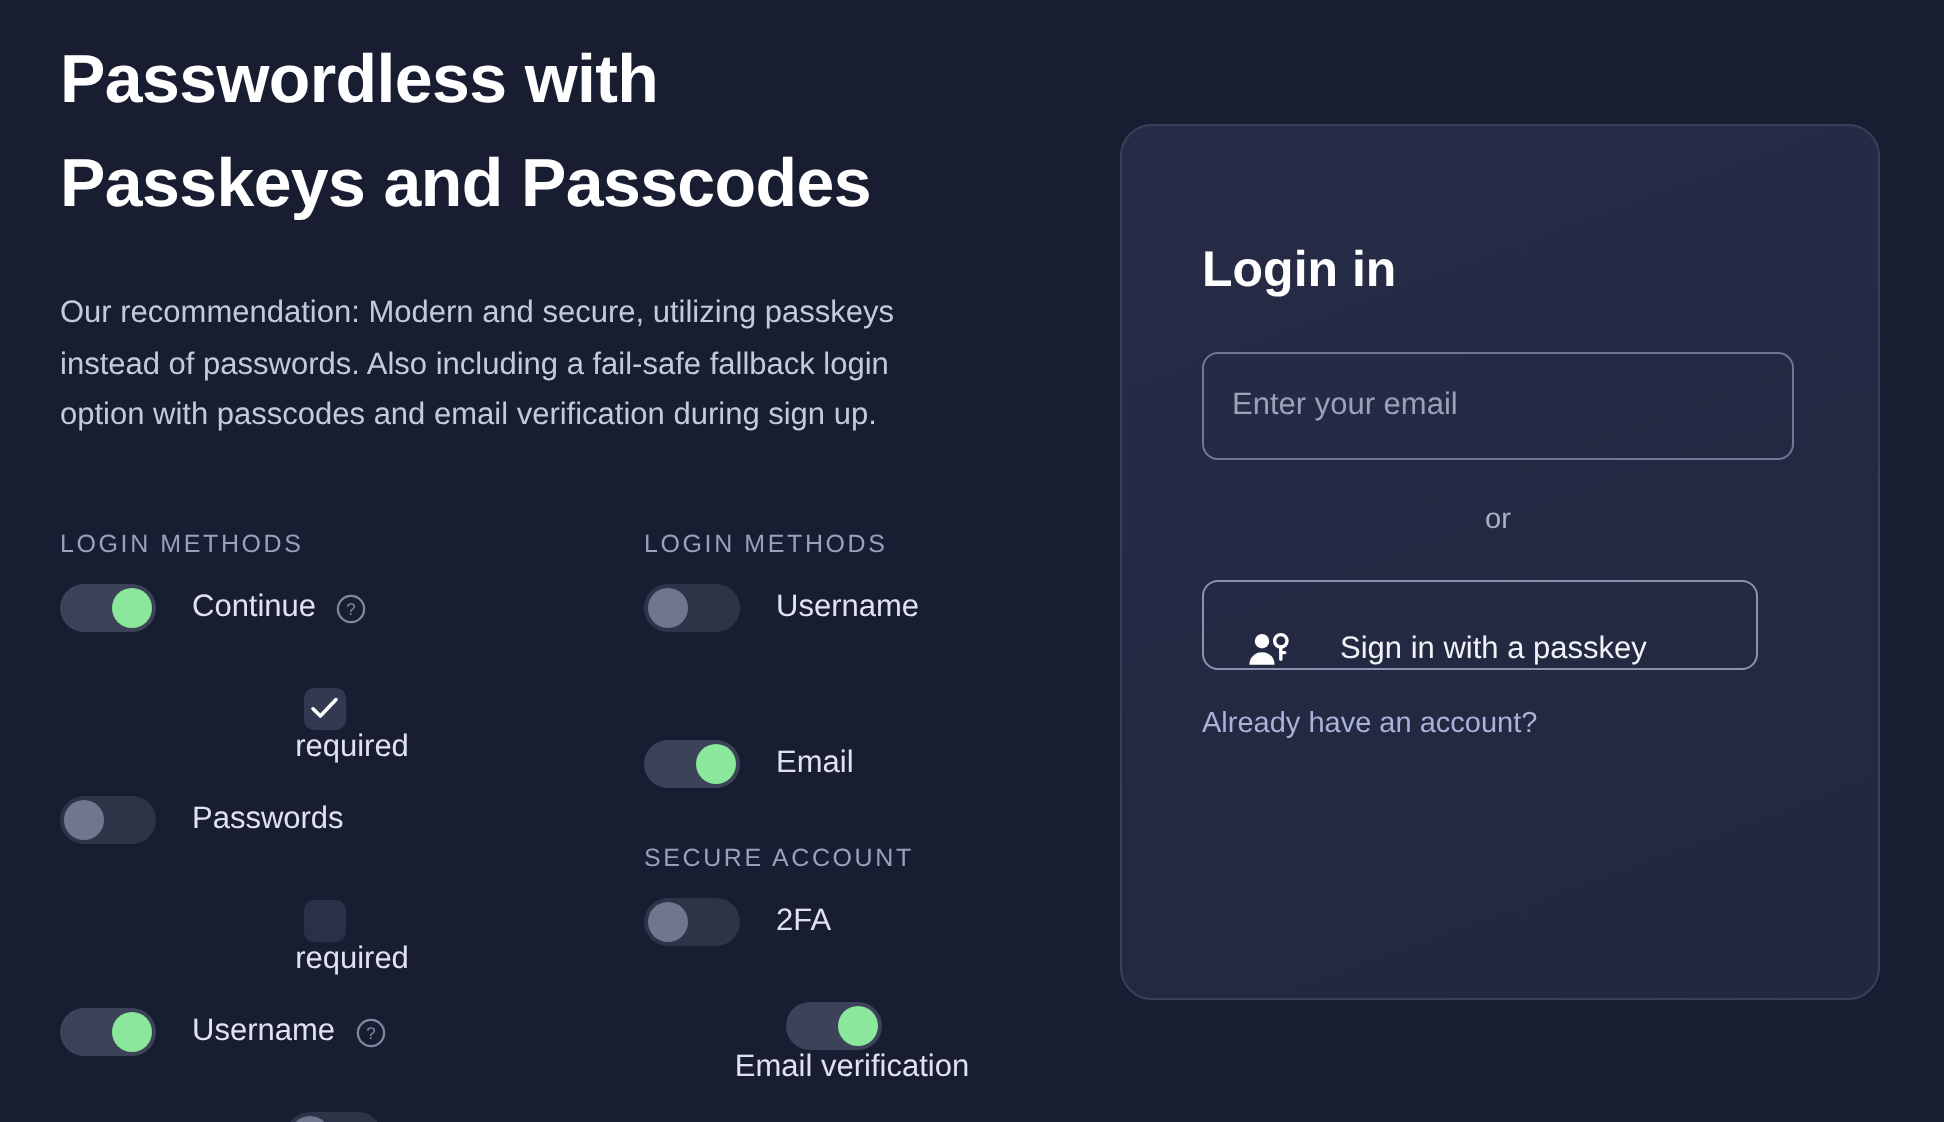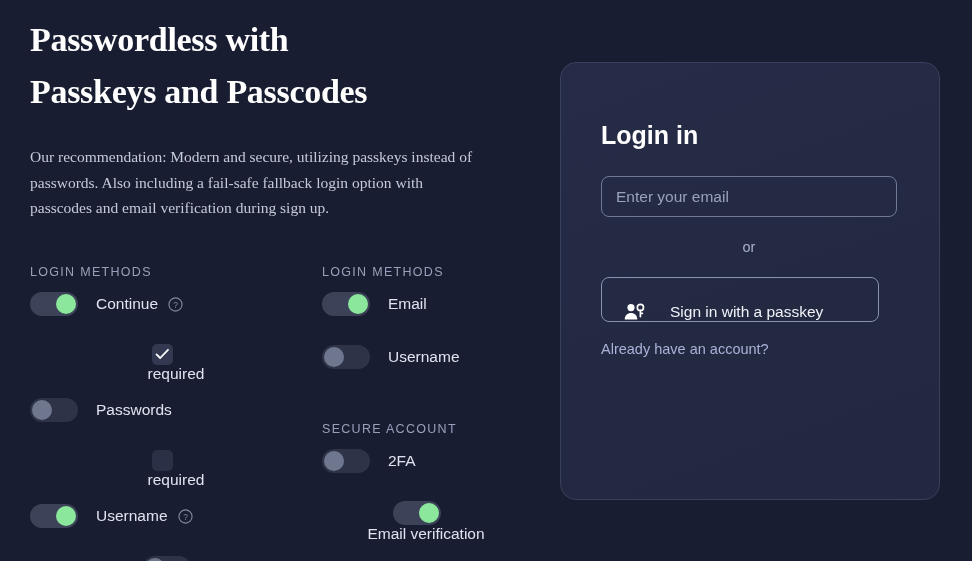--- a/index.html
+++ b/index.html
@@ -17,21 +17,20 @@
     position: relative;
   }
 
   
   .left-pane {
     position: absolute;
     left: 0; top: 0;
     width: 560px;
     height: 561px;
     padding: 14px 30px 0 30px;
-    font-family: Liberation Serif, serif;
   }
 
   .headline {
     font-size: 34px;
     line-height: 52px;
     font-weight: bold;
     color: #ffffff;
     letter-spacing: -0.3px;
   }
 
@@ -137,21 +136,21 @@
   .card-title {
     font-size: 25px;
     font-weight: bold;
     color: #ffffff;
     margin-bottom: 26px;
   }
 
   .email-input {
     display: block;
     width: 296px;
-    height: 41px;
+    height: 54px;
     background: transparent;
     border: 1px solid #707895;
     border-radius: 8px;
     color: #e8eaf2;
     font-family: "Liberation Sans", sans-serif;
     font-size: 15.5px;
     padding: 0 14px;
     outline: none;
   }
   .email-input::placeholder { color: #9aa2ba; }
@@ -280,32 +279,32 @@
           <span class="knob"></span>
         </div>
       <span class="opt-label">OAuth Login</span>
 
     </div>
   </div>
 
   <div class="col-right">
     <div class="group-title">LOGIN METHODS</div>
 
-    <div class="opt-row">
-      <div class="switch on">
-          <span class="knob"></span>
-        </div>
-      <span class="opt-label">Email</span>
-    </div>
-
     <div class="opt-row" style="margin-bottom:52px;">
       <div class="switch off">
           <span class="knob"></span>
         </div>
       <span class="opt-label">Username</span>
+    </div>
+
+    <div class="opt-row">
+      <div class="switch on">
+          <span class="knob"></span>
+        </div>
+      <span class="opt-label">Email</span>
     </div>
 
     <div class="group-title">SECURE ACCOUNT</div>
 
     <div class="opt-row">
       <div class="switch off">
           <span class="knob"></span>
         </div>
       <span class="opt-label">2FA</span>
     </div>

